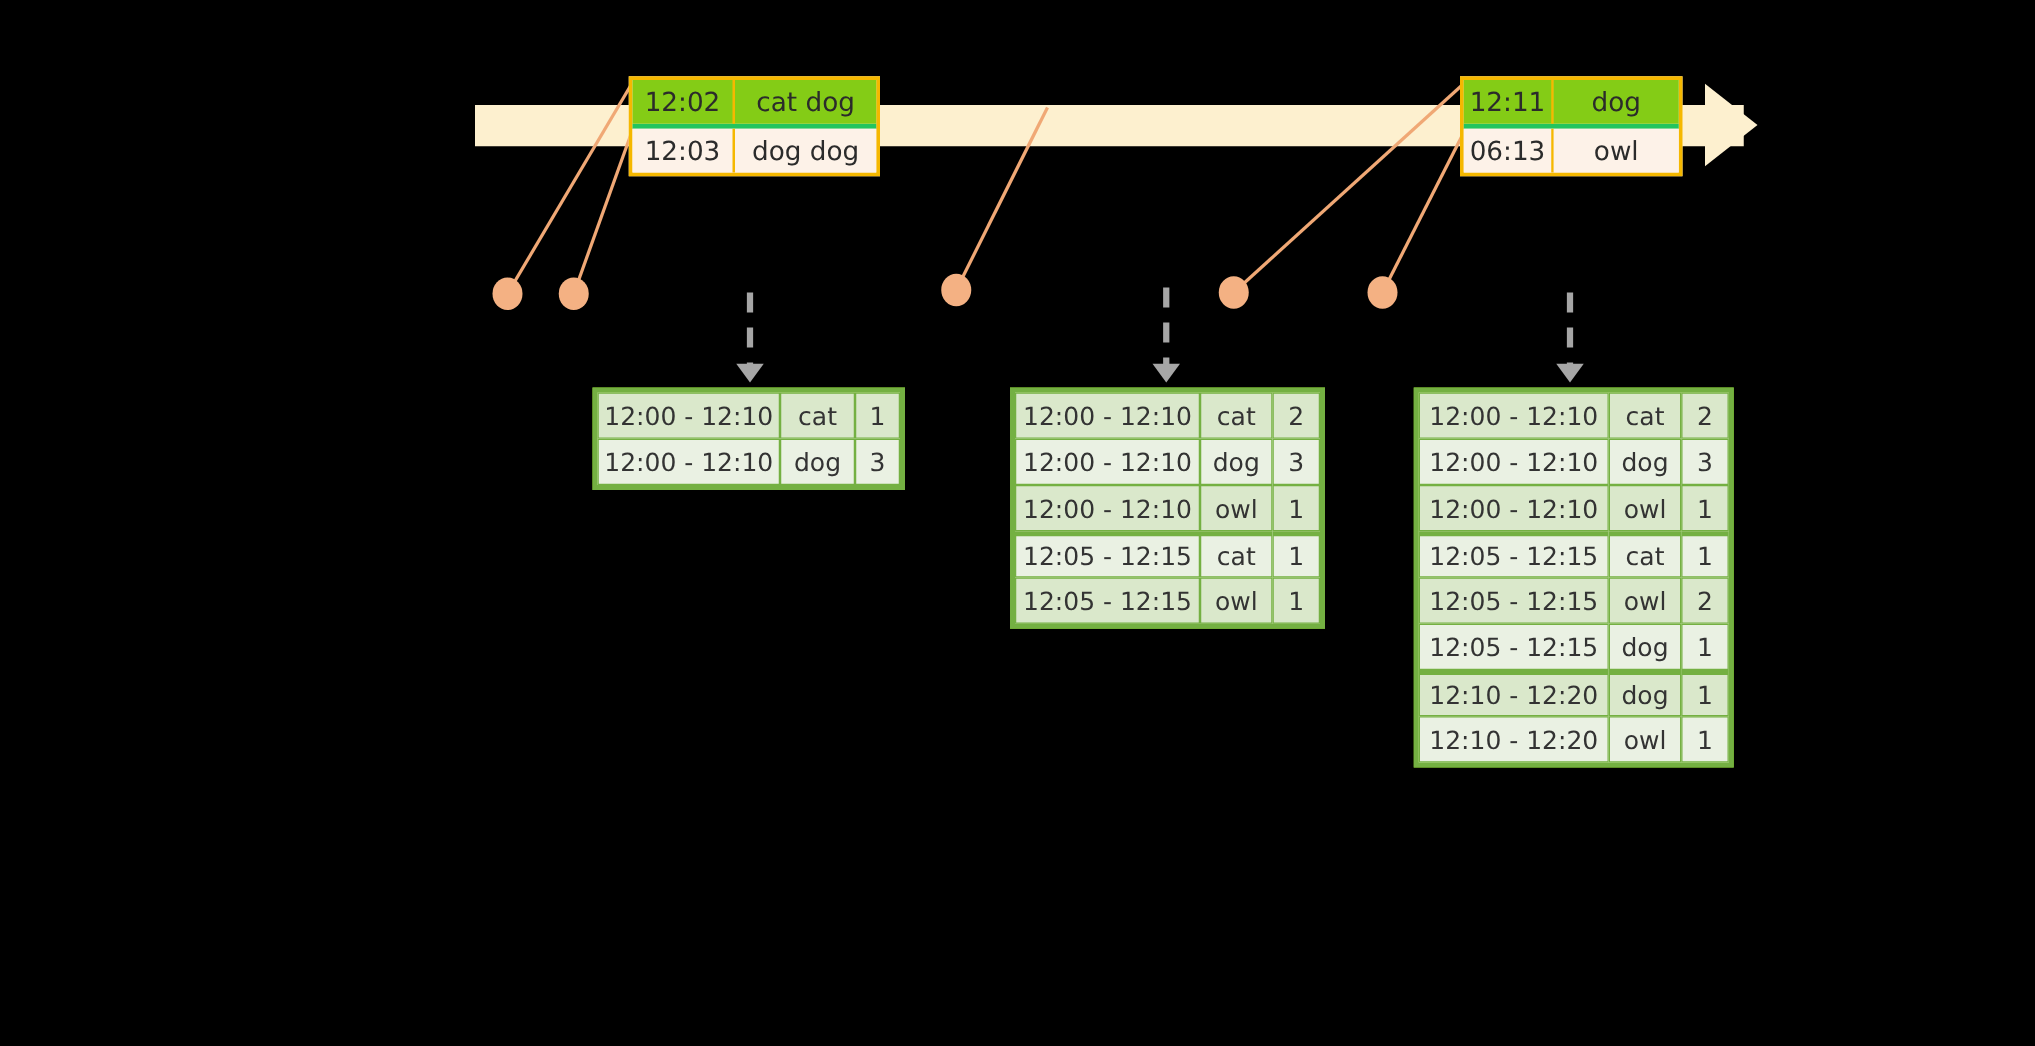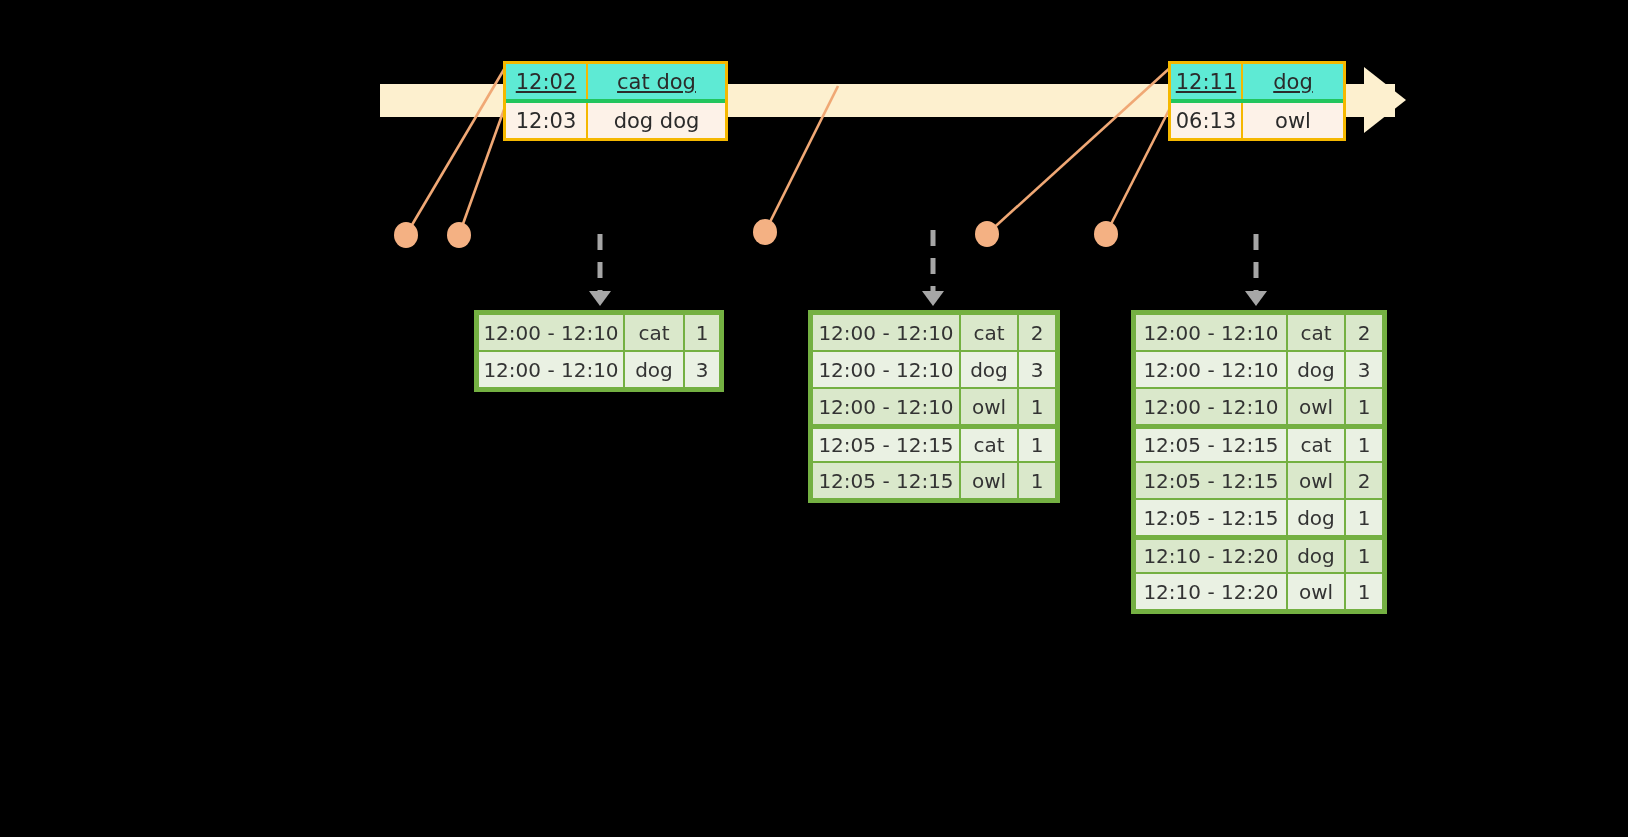--- a/index.html
+++ b/index.html
@@ -43,25 +43,25 @@
     font-size: 21px;
     color: #2b2b2b;
     display: flex;
     align-items: center;
     justify-content: center;
     height: 35px;
     box-sizing: border-box;
   }
   .ev-time { width: 82px; border-right: 2px solid #f5b800; }
   .ev-words { width: 110px; }
-  .shade-a { background: #5eead4; text-decoration: underline; }
+  .shade-a { background: #84cc16; }
   .shade-b { background: #fdf2e8; }
 
   #events-1 { left: 503px; top: 61px; }
-  #events-1 .ev-words { width: 137px; }
+  #events-1 .ev-words { width: 113px; }
   #events-2 { left: 836px; top: 81px; }
   #events-2 .ev-time { width: 80px; }
   #events-2 .ev-words { width: 113px; }
   #events-3 { left: 1168px; top: 61px; }
   #events-3 .ev-time { width: 72px; text-align: center; }
   #events-3 .ev-words { width: 100px; }
 
   
   #connectors { position: absolute; left: 0; top: 0; width: 1628px; height: 837px; }
 

